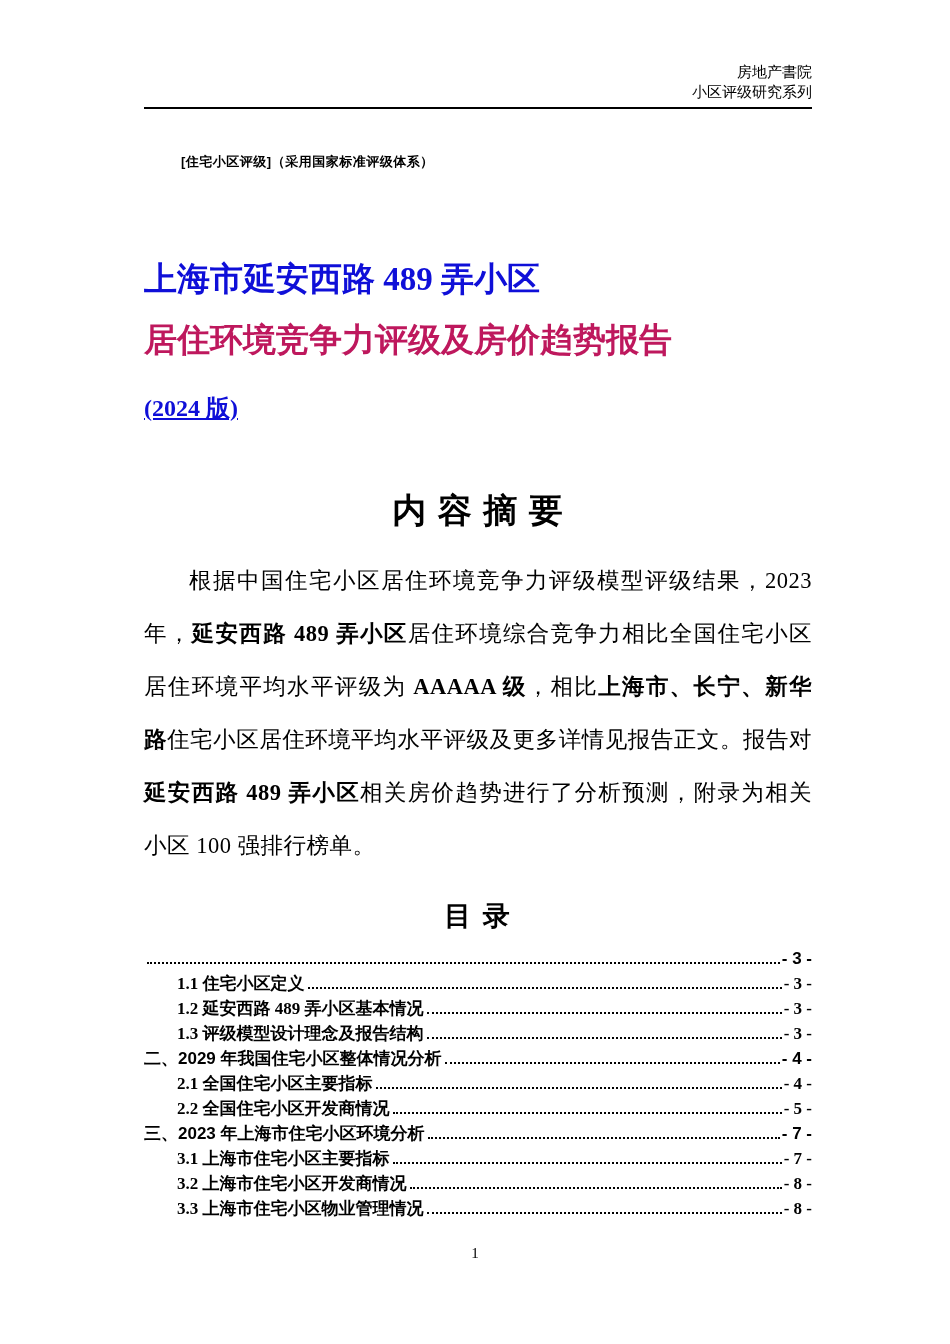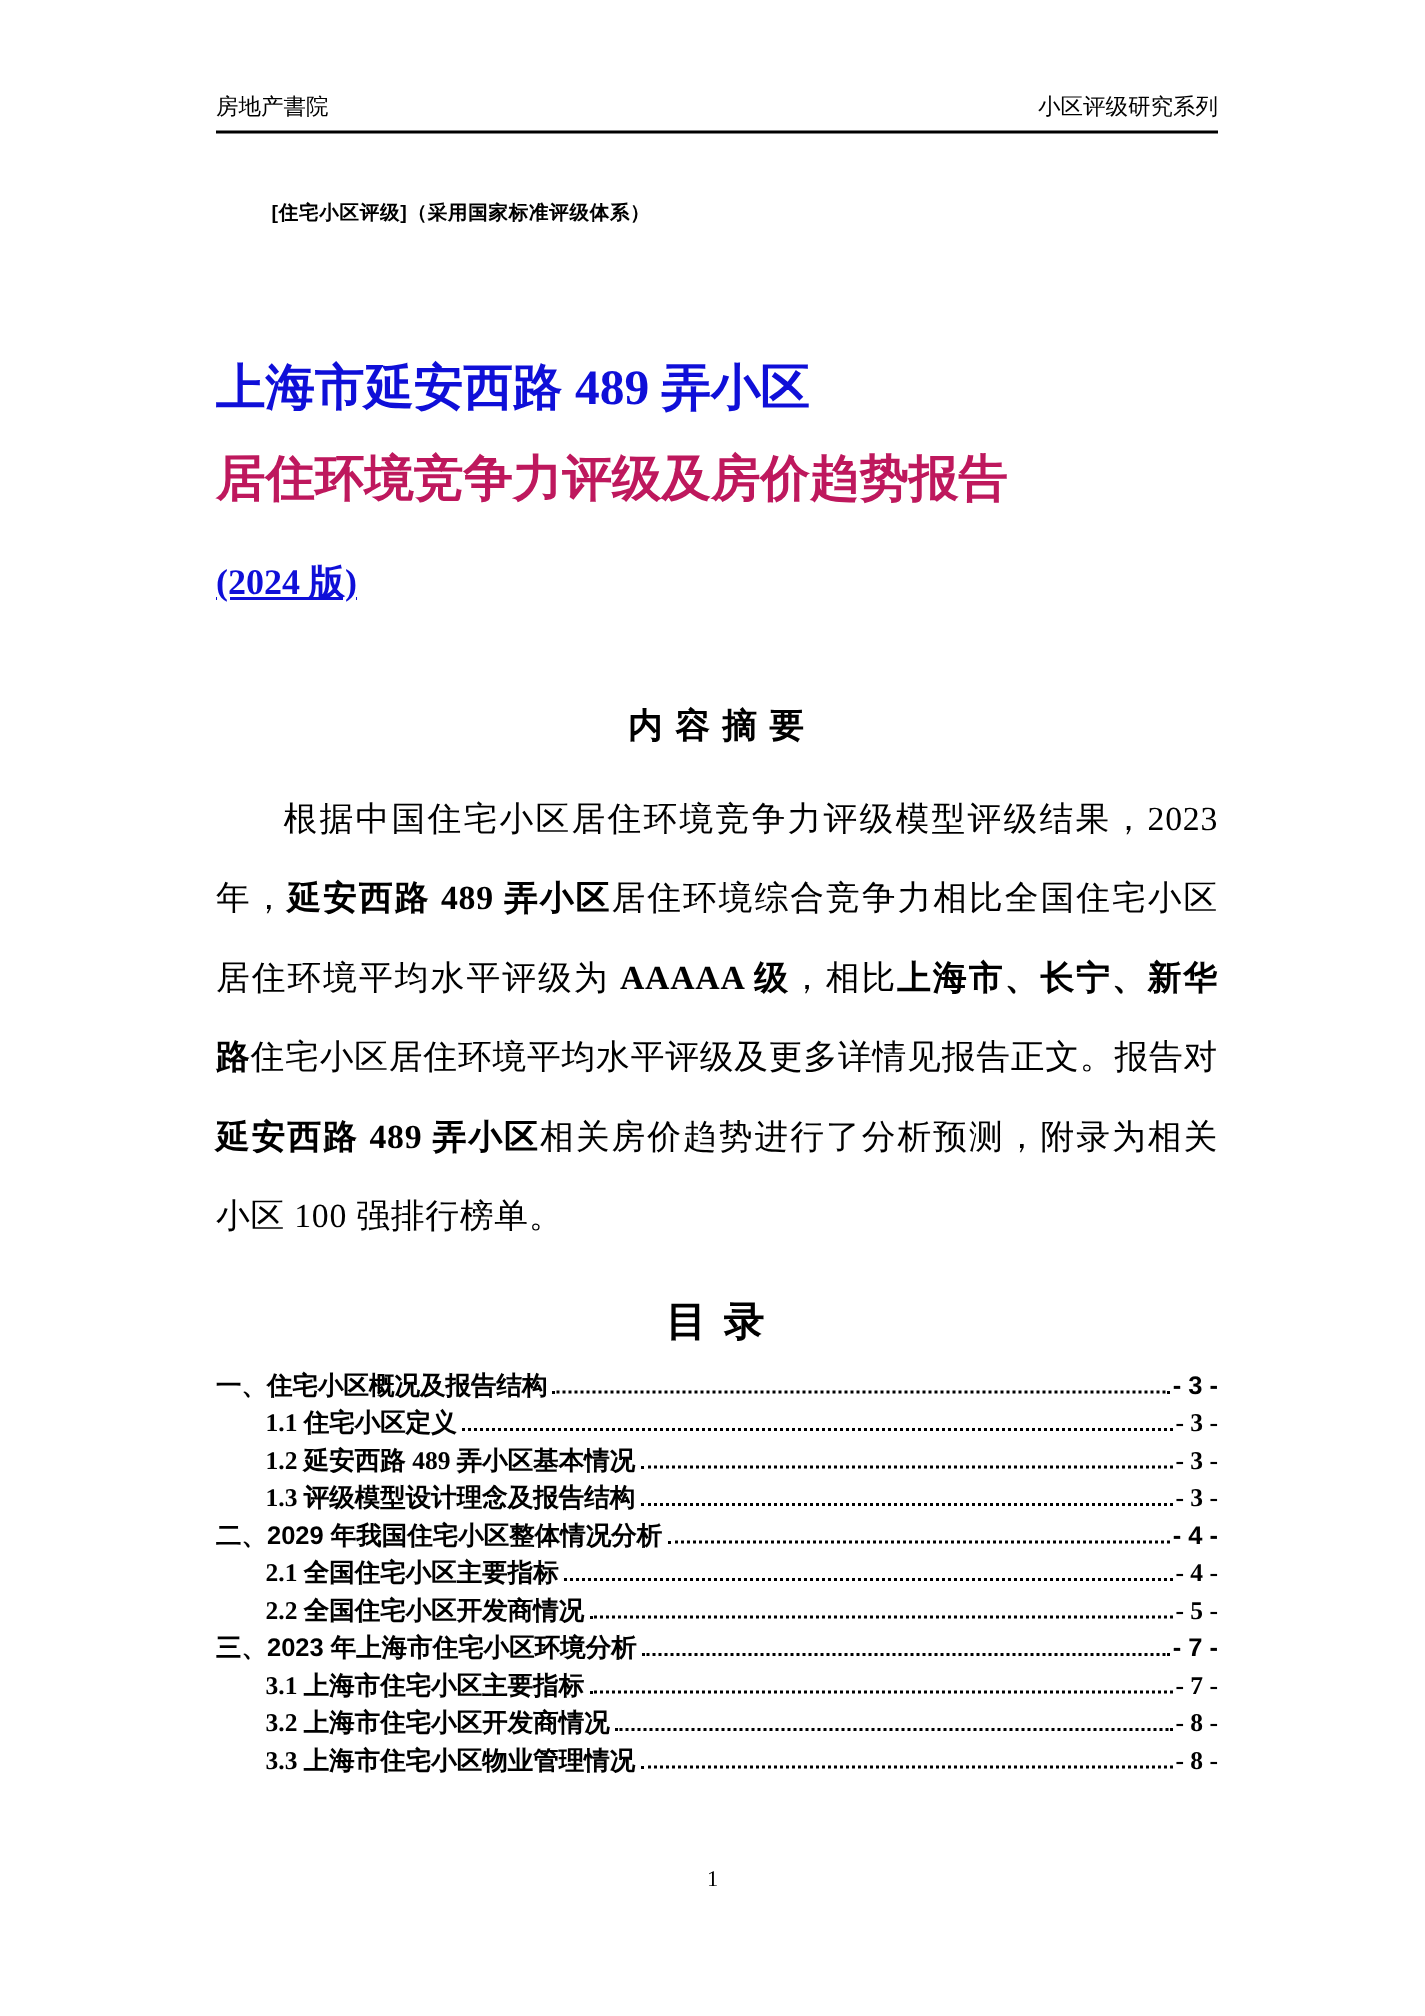--- a/index.html
+++ b/index.html
@@ -19,20 +19,21 @@
   }
 
   
   .header-row {
     display: flex;
     justify-content: space-between;
     align-items: flex-end;
     font-family: "Liberation Sans", "DejaVu Sans", sans-serif;
     font-size: 15px;
     line-height: 20px;
+    flex-direction: column;
   }
   .header-rule {
     border-bottom: 2.5px solid #000;
     margin-top: 5px;
   }
 
   
   .subheader {
     margin-top: 44px;
     font-family: "Liberation Sans", "DejaVu Sans", sans-serif;
@@ -61,21 +62,21 @@
     font-size: 24px;
     font-weight: bold;
     text-decoration: underline;
   }
 
   
   .abstract-heading {
     margin-top: 64px;
     text-align: center;
     font-family: "Liberation Sans", "DejaVu Sans", sans-serif;
-    font-size: 23px;
+    font-size: 34px;
     font-weight: bold;
     letter-spacing: 1px;
   }
   .abstract-body {
     margin-top: 20px;
     font-size: 22.5px;
     line-height: 53px;
     text-align: justify;
     text-indent: 45px;
     letter-spacing: 0.5px;
@@ -143,21 +144,20 @@
     <div class="title-l2" style="color: #be185d;">居住环境竞争力评级及房价趋势报告</div>
     <div class="title-l3" style="color: rgb(15, 15, 216);">(2024 版)</div>
   </div>
 
   <div class="abstract-heading">内 容 摘 要</div>
   <p class="abstract-body" id="abstract-body"><span class="seg">根据中国住宅小区居住环境竞争力评级模型评级结果，2023 年，</span><span class="seg-bold">延安西路 489 弄小区</span><span class="seg">居住环境综合竞争力相比全国住宅小区居住环境平均水平评级为 </span><span class="seg-bold">AAAAA 级</span><span class="seg">，相比</span><span class="seg-bold">上海市、长宁、新华路</span><span class="seg">住宅小区居住环境平均水平评级及更多详情见报告正文。报告对</span><span class="seg-bold">延安西路 489 弄小区</span><span class="seg">相关房价趋势进行了分析预测，附录为相关小区 100 强排行榜单。</span></p>
 
   <div class="toc-heading">目 录</div>
   <div class="toc" id="toc-list">
       <div class="toc-row level1">
-        <span class="toc-label">一、住宅小区概况及报告结构</span>
         <span class="toc-leader"></span>
         <span class="toc-page">- 3 -</span>
       </div>
       <div class="toc-row level2">
         <span class="toc-label">1.1 住宅小区定义</span>
         <span class="toc-leader"></span>
         <span class="toc-page">- 3 -</span>
       </div>
       <div class="toc-row level2">
         <span class="toc-label">1.2 延安西路 489 弄小区基本情况</span>

